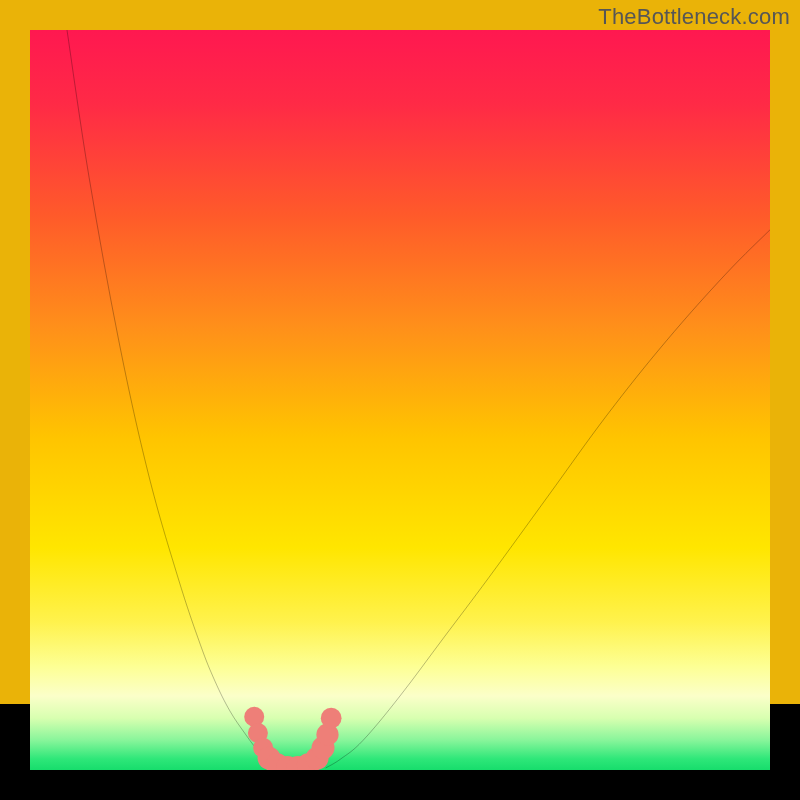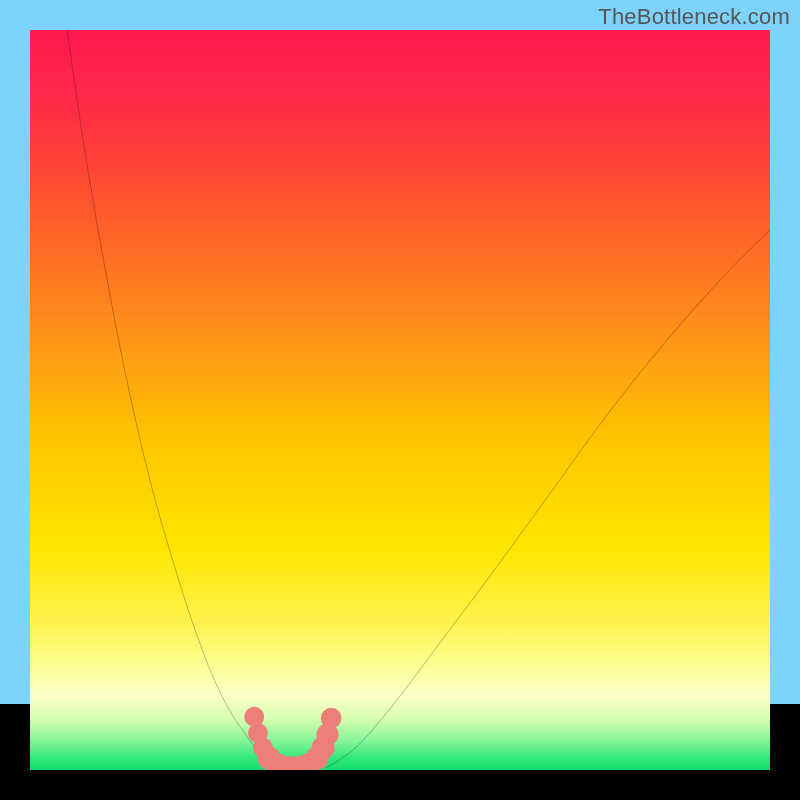--- a/index.html
+++ b/index.html
@@ -8,21 +8,21 @@
     width: 800px;
     height: 800px;
     background: #000;
     font-family: Arial, Helvetica, sans-serif;
     overflow: hidden;
   }
   .stage {
     position: relative;
     width: 800px;
     height: 704px;
-    background: #7dd3fc;
+    background: #eab308;
   }
   .watermark {
     position: absolute;
     top: 4px;
     right: 10px;
     color: #565656;
     font-size: 22px;
     font-weight: 500;
     letter-spacing: 0.2px;
     z-index: 5;

